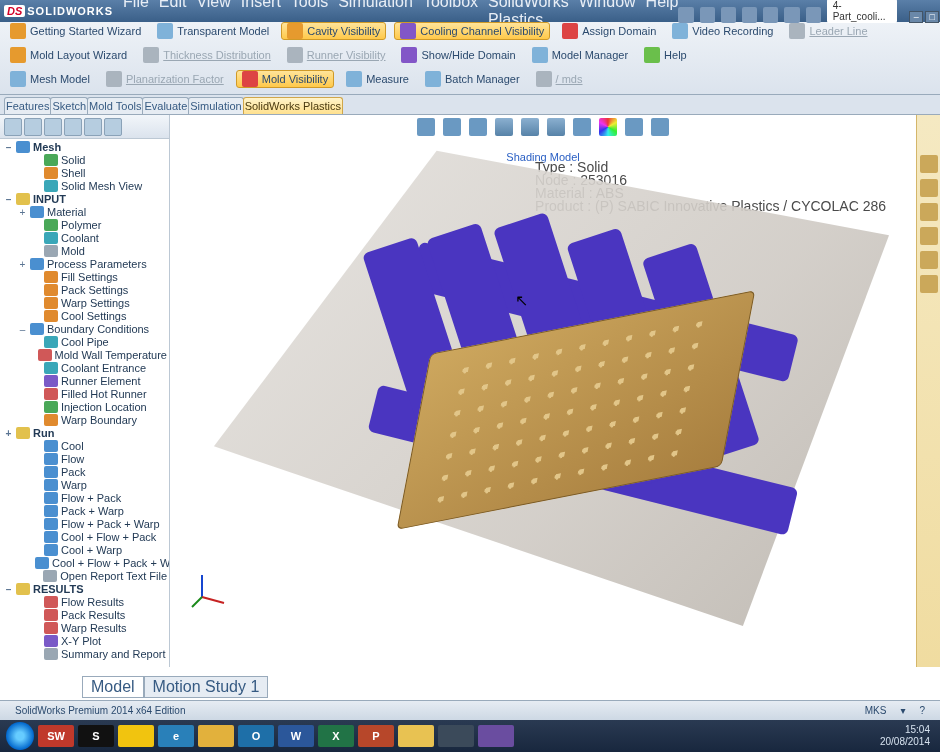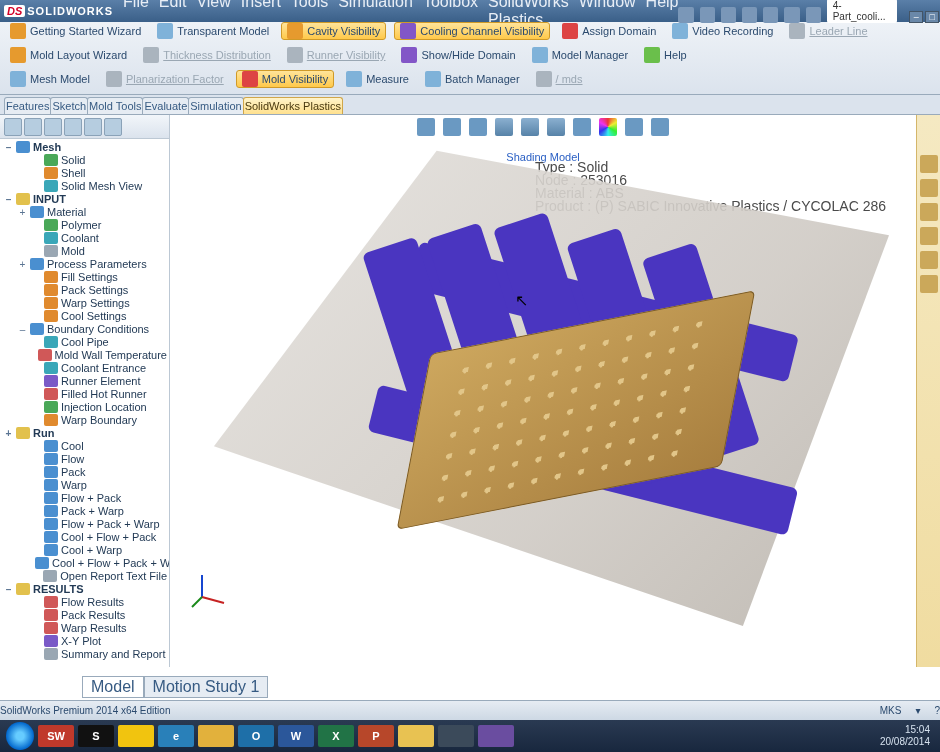--- a/index.html
+++ b/index.html
@@ -75,21 +75,21 @@
 
 .rightcol{width:24px;background:linear-gradient(#f5e9c2,#f0dca0);border-left:1px solid #d4b66a;display:flex;flex-direction:column;gap:6px;padding-top:40px;align-items:center;}
 .rightcol .ico{width:18px;height:18px;background:#cba85a;border-radius:2px;}
 
 
 .model-tabs{position:absolute;left:82px;bottom:54px;display:flex;font-size:16px;}
 .model-tabs .mt{padding:1px 8px;border:1px solid #9ab;background:#e6ecf3;color:#365a82;cursor:default;}
 .model-tabs .mt.active{background:#fff;}
 
 
-.statusbar{position:absolute;left:0;right:0;bottom:32px;height:20px;background:linear-gradient(#e6ecf3,#cdd8e4);border-top:1px solid #9ab;display:flex;align-items:center;padding:0 0;font-size:10px;color:#2b4a6e;}
+.statusbar{position:absolute;left:0;right:0;bottom:32px;height:20px;background:linear-gradient(#e6ecf3,#cdd8e4);border-top:1px solid #9ab;display:flex;align-items:center;padding:0 15px;font-size:10px;color:#2b4a6e;}
 .statusbar .spacer{flex:1;}
 .statusbar .field{margin-left:14px;}
 
 
 .taskbar{position:absolute;left:0;right:0;bottom:0;height:32px;background:linear-gradient(#2a3a52,#18273e);display:flex;align-items:center;padding:0 6px;gap:4px;}
 .taskbar .tb{width:36px;height:22px;border-radius:2px;display:flex;align-items:center;justify-content:center;color:#fff;font-size:11px;font-weight:bold;}
 .taskbar .start{background:radial-gradient(circle,#6cf 20%,#06c 70%);border-radius:50%;width:28px;height:28px;}
 .taskbar .clock{margin-left:auto;color:#d6e2ef;font-size:10px;text-align:right;line-height:12px;padding-right:4px;}
 </style>
 </head>

